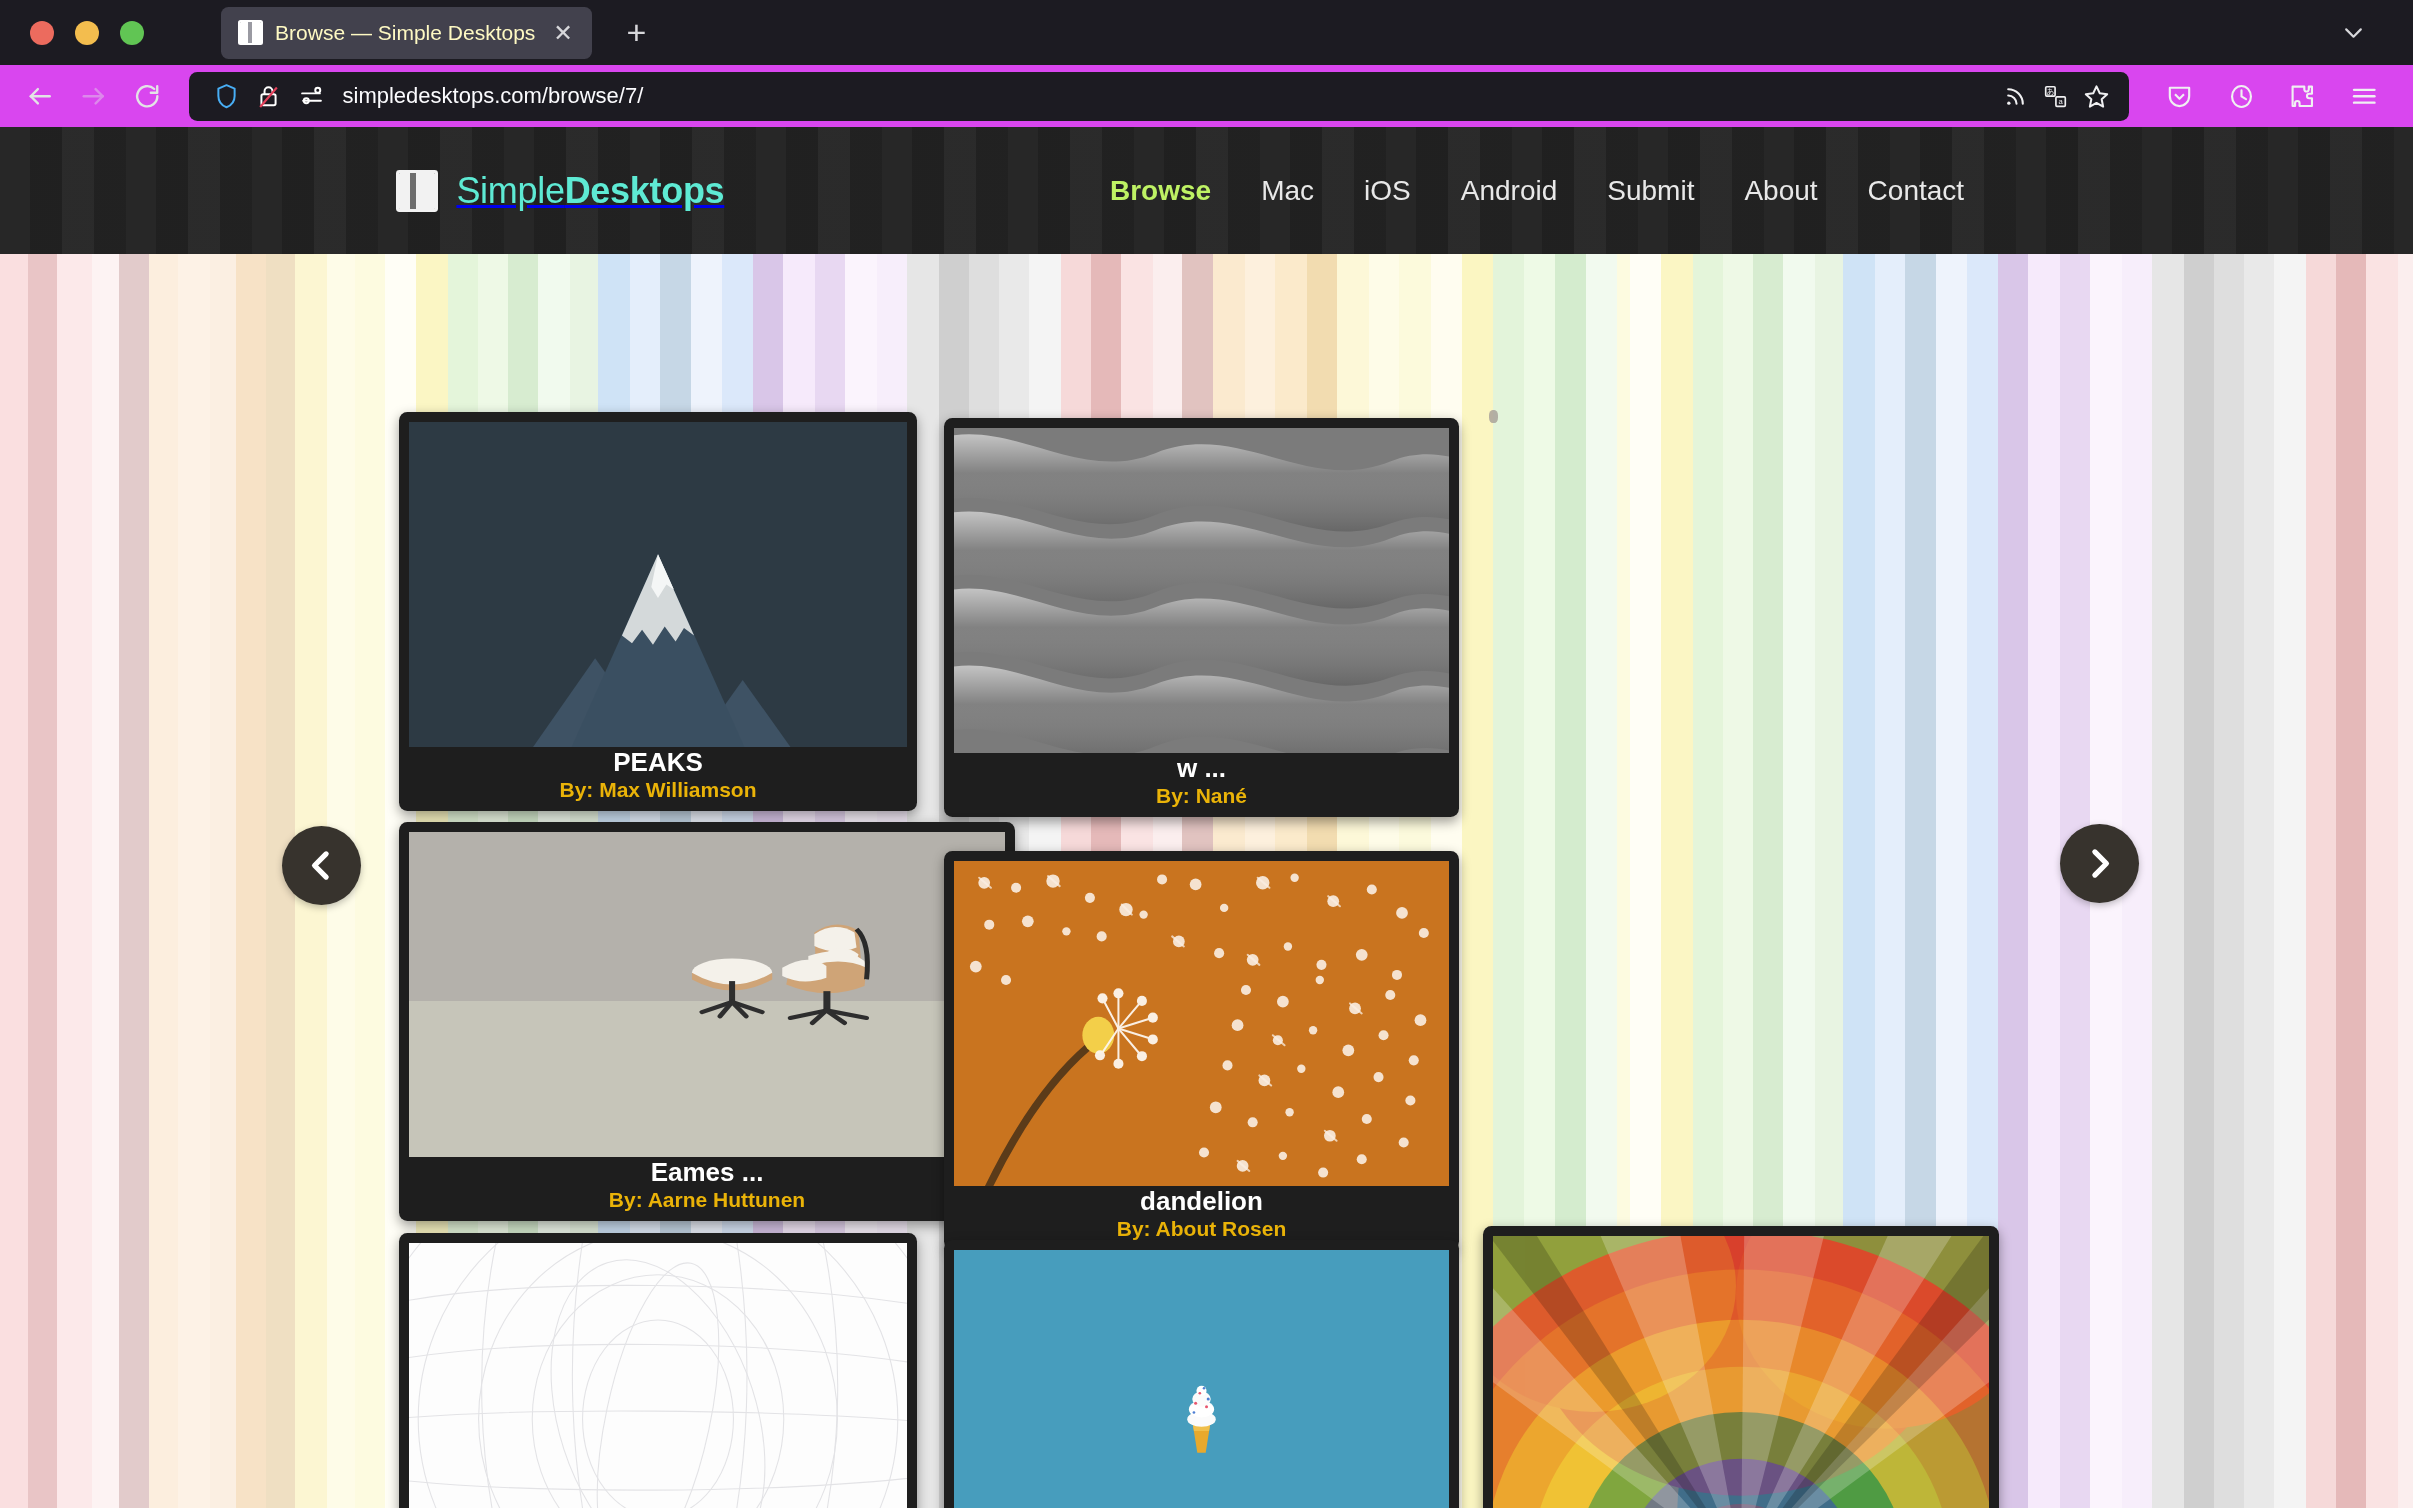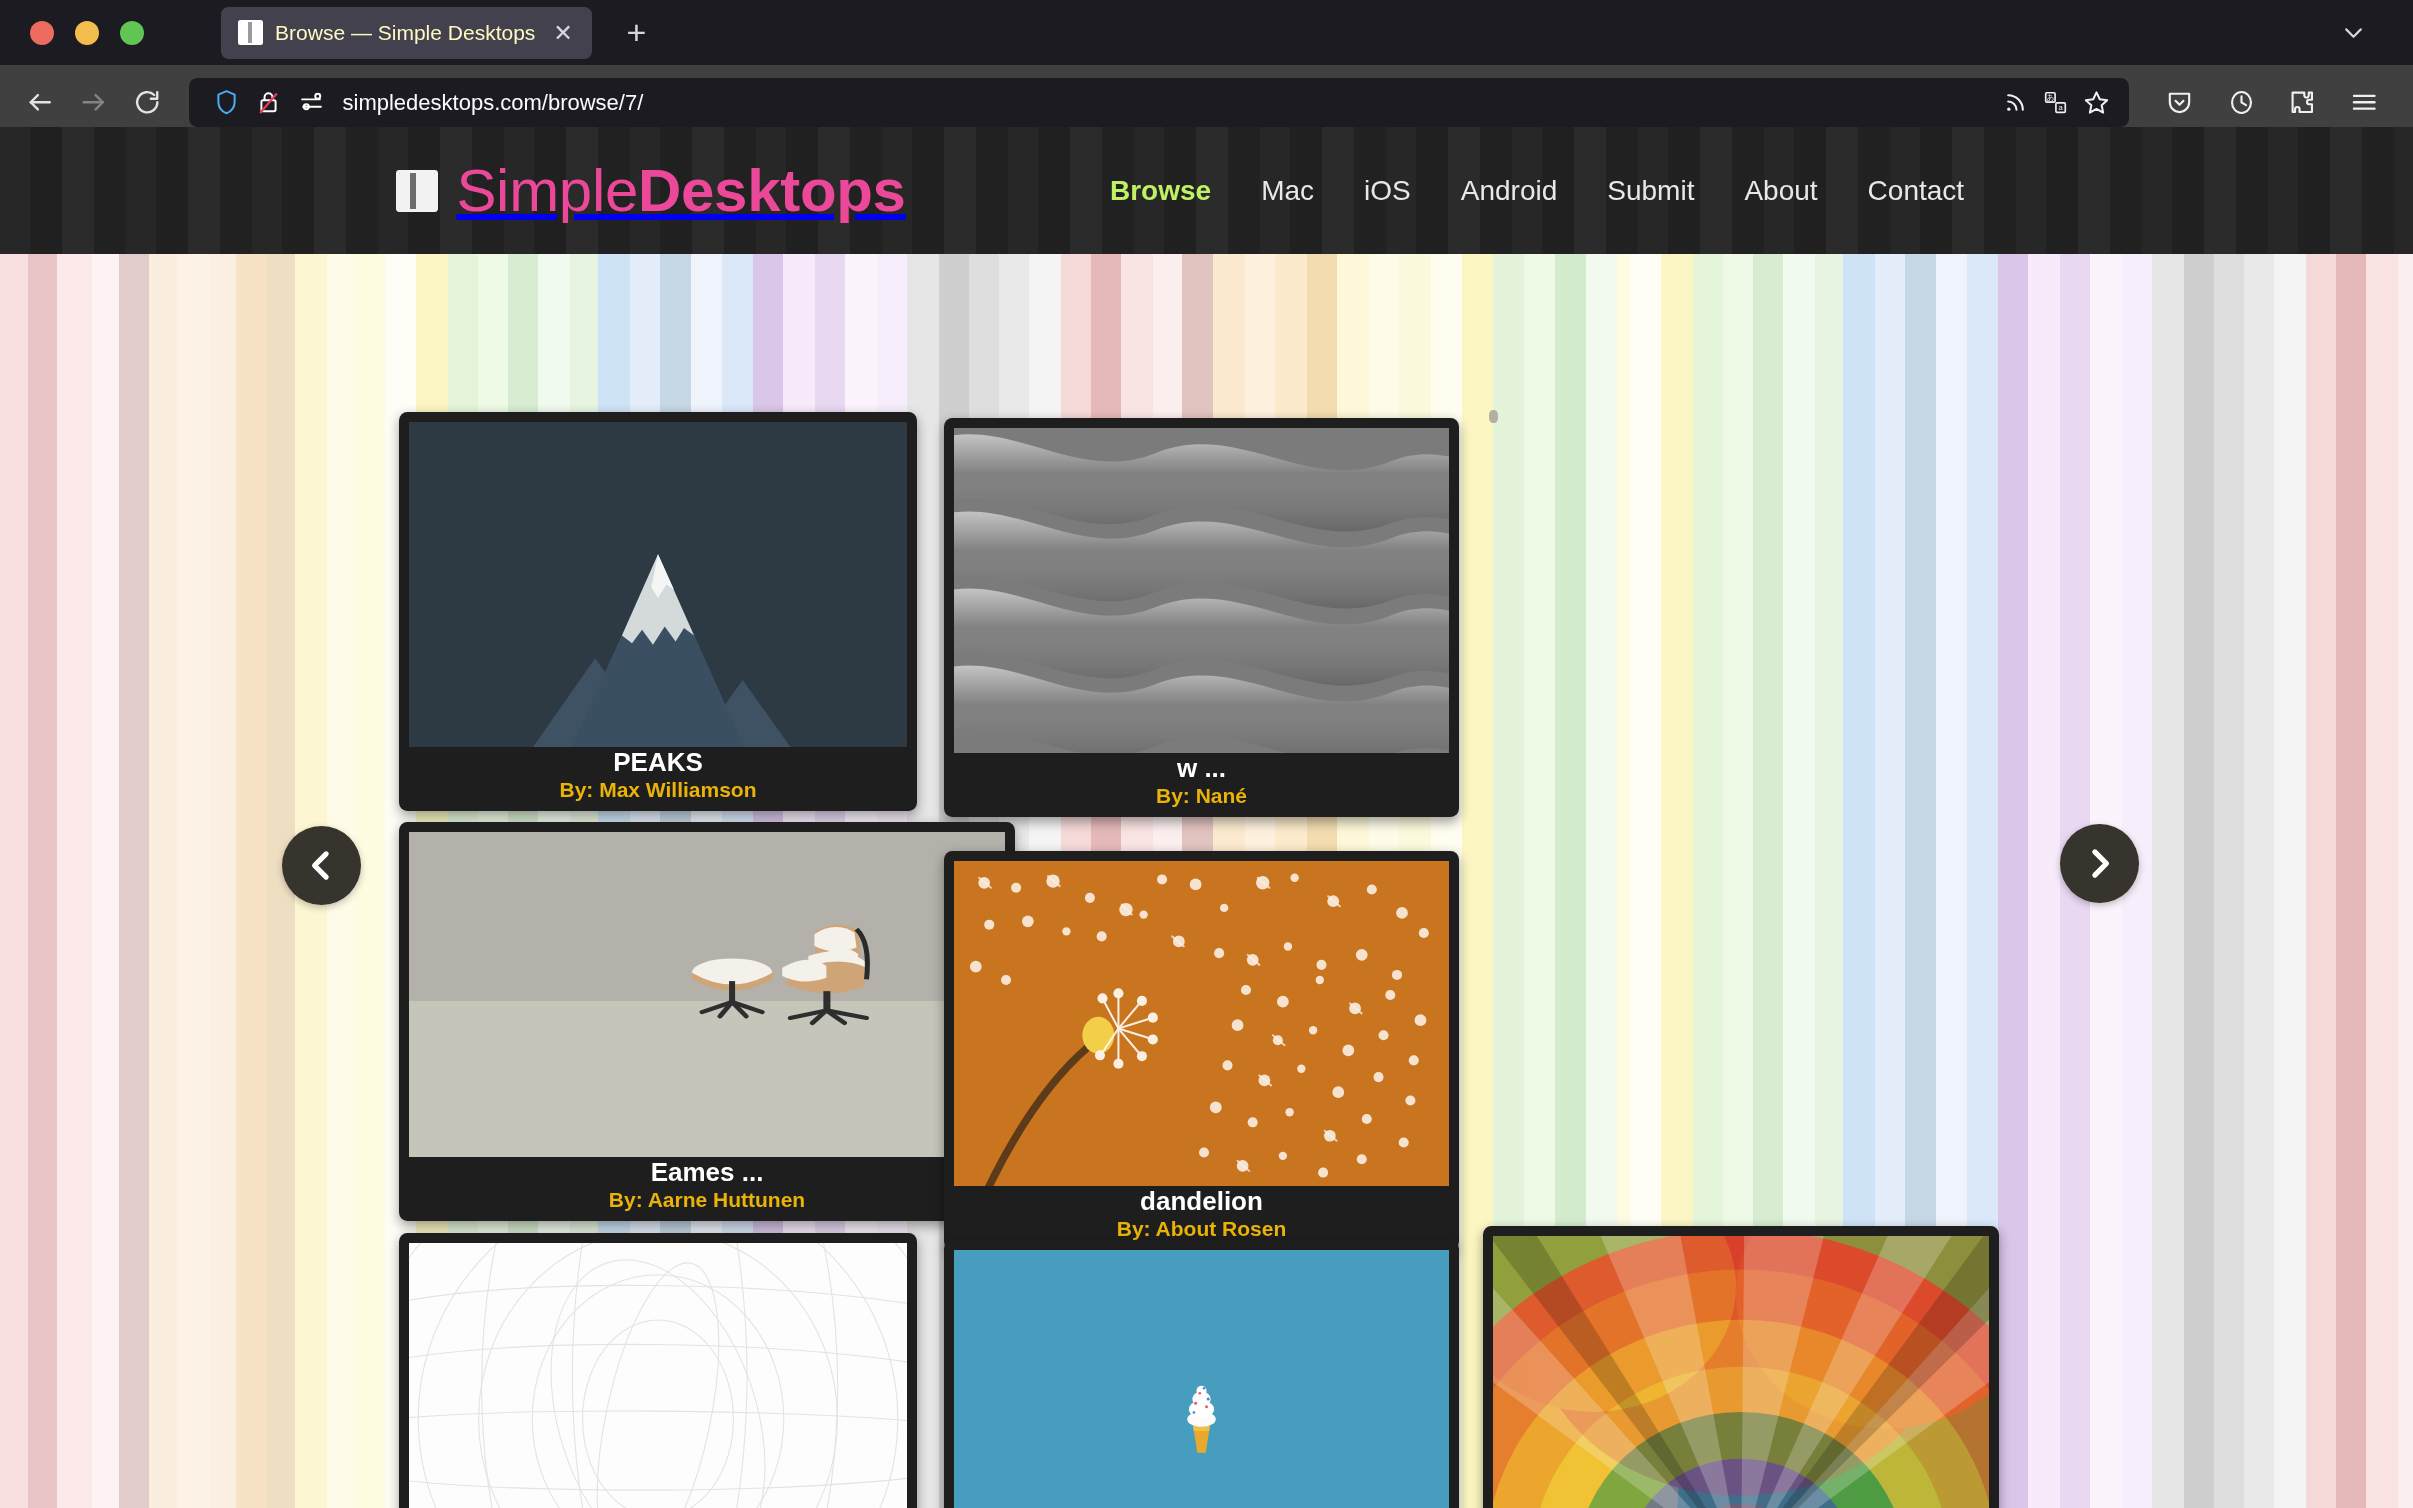--- a/index.html
+++ b/index.html
@@ -64,23 +64,23 @@
   }
   .tabstrip-spacer { flex: 1; }
   .tabstrip-chevron {
     width: 45px; height: 45px; margin-right: 15px;
     display: flex; align-items: center; justify-content: center;
     color: #d7d7db;
   }
 
   .navbar {
     height: 62px;
-    display: flex; align-items: flex-end;
+    display: flex; align-items: center;
     padding: 0 23.5px 0 15px;
-    background: #404040;
+    background: #d946ef;
     gap: 3.4px;
   }
   .nav-btn {
     width: 50px; height: 50px;
     display: flex; align-items: center; justify-content: center;
     border-radius: 6.7px;
   }
   .nav-btn svg { display: block; }
   .nav-btn.disabled { opacity: .42; }
 
@@ -203,21 +203,21 @@
   }
   .brand-mark {
     width: 42px; height: 42px;
     border: 3.4px solid #f2f2f2; border-radius: 3.4px;
     display: flex; overflow: hidden; background: #222;
   }
   .brand-mark i { display: block; height: 100%; }
   .brand-mark i:nth-child(1) { width: 30%; background: #f2f2f2; }
   .brand-mark i:nth-child(2) { width: 18%; background: #6d6d6d; }
   .brand-mark i:nth-child(3) { width: 52%; background: #f2f2f2; }
-  .brand-text { font-size: 60px; color: #ec4899; letter-spacing: -0.3px; }
+  .brand-text { font-size: 36px; color: #5eead4; letter-spacing: -0.3px; }
   .brand-text .light { font-weight: 300; }
   .brand-text .bold { font-weight: 700; }
 
   #main-nav {
     position: absolute; left: 1085px;
     display: flex; align-items: center; gap: 0;
   }
   #main-nav a {
     color: #e8e8e8; font-size: 28px; font-weight: 300;
     text-decoration: none; padding: 0 25px;

